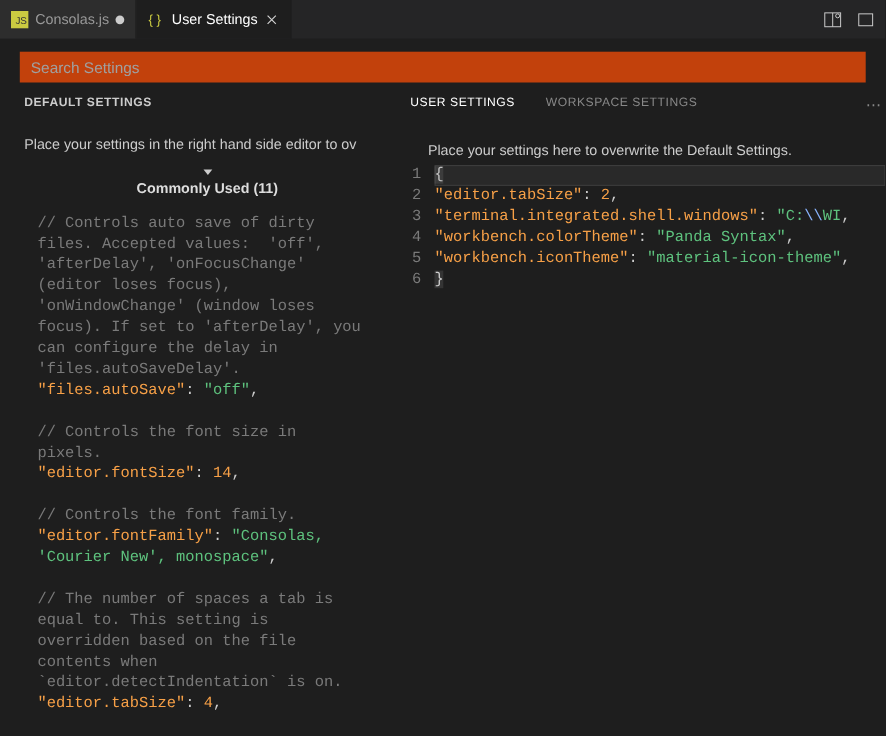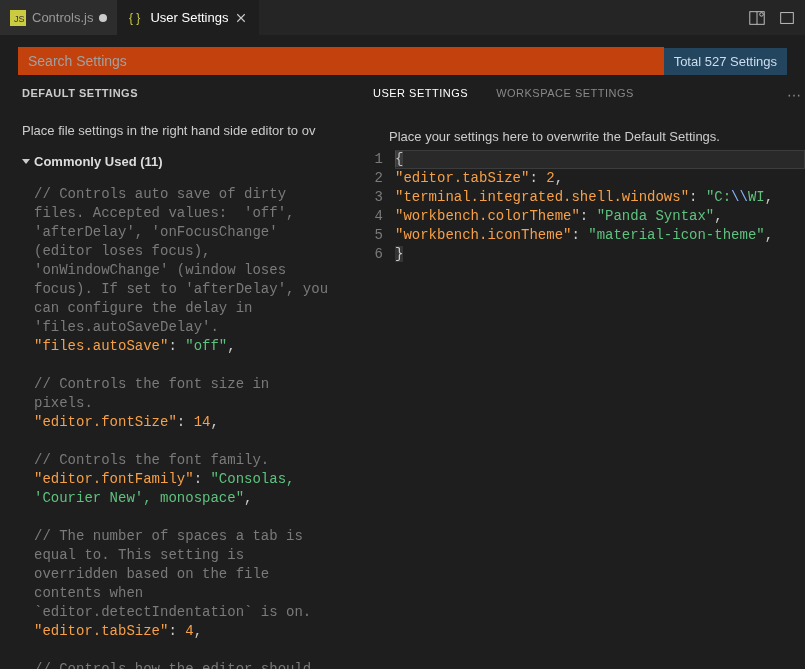--- a/index.html
+++ b/index.html
@@ -95,20 +95,21 @@
   overflow:hidden;
 }
 .group-header {
   color:#ddd;
   font-size:13px;
   font-weight:600;
   margin-bottom:16px;
   display:flex;
   align-items:center;
   gap:4px;
+  flex-direction:column;
 }
 .twisty {
   width:0;height:0;
   border-left:4px solid transparent;
   border-right:4px solid transparent;
   border-top:5px solid #ccc;
   display:inline-block;
 }
 
 .code {
@@ -160,21 +161,21 @@
 <body>
 
 <div class="tabs">
   <div class="tab">
     <span class="tab-icon">
       <svg viewBox="0 0 16 16" width="16" height="16">
           <rect width="16" height="16" fill="#cbcb41"></rect>
           <text x="4" y="12" font-size="9" font-family="sans-serif" fill="#333">JS</text>
         </svg>
     </span>
-    <span>Controls.js</span>
+    <span>Consolas.js</span>
     <span class="tab-dot"></span>
   </div>
   <div class="tab active">
     <span class="tab-icon">
       <svg viewBox="0 0 16 16" width="16" height="16">
           <text x="1" y="12" font-size="12" fill="#cbcb41">{ }</text>
         </svg>
     </span>
     <span>User Settings</span>
     <span class="tab-close">
@@ -194,28 +195,27 @@
     <span class="action-icon">
       <svg viewBox="0 0 20 20" width="18" height="18">
           <rect x="3" y="4" width="14" height="12" fill="none" stroke="#ccc"></rect>
         </svg>
     </span>
   </div>
 </div>
 
 <div class="search-row">
   <input class="search-input" placeholder="Search Settings" style="">
-  <div class="total-settings">Total 527 Settings</div>
 </div>
 
 <div class="panels">
 
   <div class="left-panel">
     <div class="panel-heading">DEFAULT SETTINGS</div>
-    <div class="left-desc">Place file settings in the right hand side editor to ov</div>
+    <div class="left-desc">Place your settings in the right hand side editor to ov</div>
     <div class="group-header">
       <span class="twisty"></span>
       <span>Commonly Used (11)</span>
     </div>
     <div class="code" id="left-code"><div class="comment">// Controls auto save of dirty files. Accepted values:  'off', 'afterDelay', 'onFocusChange' (editor loses focus), 'onWindowChange' (window loses focus). If set to 'afterDelay', you can configure the delay in 'files.autoSaveDelay'.</div><div><span class="key">"files.autoSave"</span><span class="punct">: </span><span class="str">"off"</span><span class="punct">,</span></div><div>&nbsp;</div><div class="comment">// Controls the font size in pixels.</div><div><span class="key">"editor.fontSize"</span><span class="punct">: </span><span class="num">14</span><span class="punct">,</span></div><div>&nbsp;</div><div class="comment">// Controls the font family.</div><div><span class="key">"editor.fontFamily"</span><span class="punct">: </span><span class="str">"Consolas, 'Courier New', monospace"</span><span class="punct">,</span></div><div>&nbsp;</div><div class="comment">// The number of spaces a tab is equal to. This setting is overridden based on the file contents when `editor.detectIndentation` is on.</div><div><span class="key">"editor.tabSize"</span><span class="punct">: </span><span class="num">4</span><span class="punct">,</span></div><div>&nbsp;</div><div class="comment">// Controls how the editor should render whitespace characters, possibilities are 'none', 'boundary'</div></div>
   </div>
 
   <div class="right-panel">
     <div class="rtabs">
       <div class="rtab active">USER SETTINGS</div>

